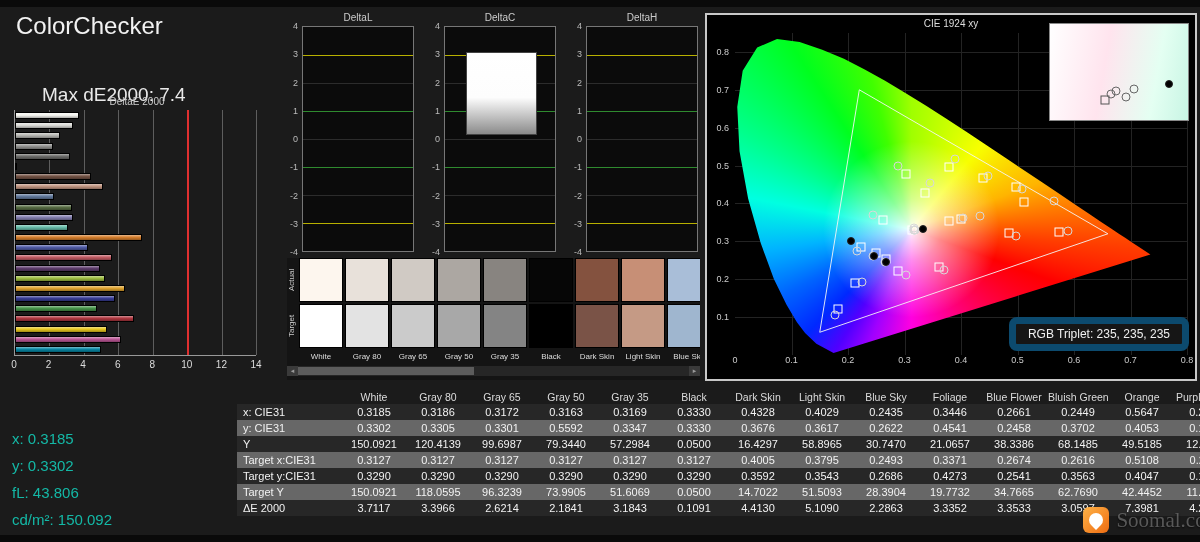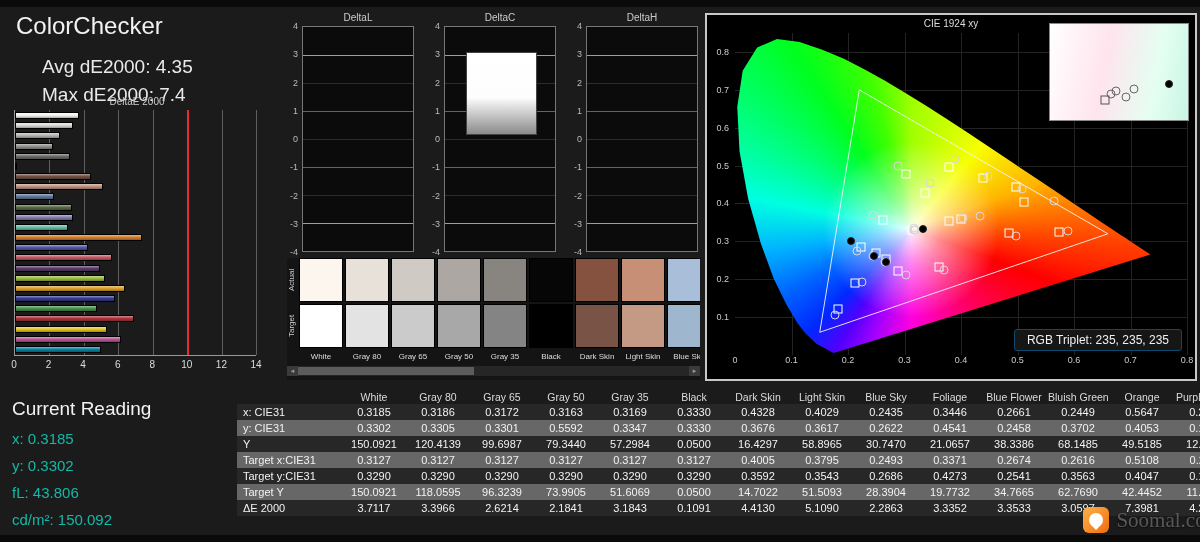--- a/index.html
+++ b/index.html
@@ -81,22 +81,22 @@
   .cie-xlabels{position:absolute;left:0;right:0;top:100%;height:14px;}
   .cie-xlab{position:absolute;transform:translateX(-50%);font-size:9px;color:#ccc;}
   .marker-square{position:absolute;width:7px;height:7px;border:1px solid #fff;
                  transform:translate(-50%,-50%);background:transparent;}
   .marker-circle{position:absolute;width:7px;height:7px;border:1px solid #d8d8d8;border-radius:50%;
                  transform:translate(-50%,-50%);background:transparent;}
   .marker-dot{position:absolute;width:6px;height:6px;border:1px solid #222;border-radius:50%;
               transform:translate(-50%,-50%);background:#000;}
   .cie-inset{position:absolute;right:6px;top:8px;width:138px;height:96px;border:1px solid #888;
              background:linear-gradient(100deg,#ffffff 0%,#ffe4ee 40%,#e4fff2 75%,#c8f5e4 100%);}
-  .cie-rgb{position:absolute;right:13px;bottom:28px;background:#161616;border:1px solid #0c4a6e;
-           border-radius:3px;padding:3px 12px;font-size:12px;color:#f0f0f0;}
+  .cie-rgb{position:absolute;right:6px;bottom:28px;background:#161616;border:7px solid #0c4a6e;
+           border-radius:8px;padding:3px 12px;font-size:12px;color:#f0f0f0;}
 
   
   .data-table{position:absolute;left:237px;top:389px;width:963px;height:146px;overflow:hidden;}
   .data-table table{border-collapse:collapse;table-layout:fixed;width:1001px;font-size:11px;color:#f2f2f2;}
   .data-table th{height:15px;font-weight:normal;font-size:10.5px;color:#dcdcdc;
                  text-align:center;white-space:nowrap;overflow:hidden;padding:0 2px;}
   .data-table td{height:16px;text-align:center;white-space:nowrap;overflow:hidden;padding:0 2px;}
   .data-table td.label{text-align:left;padding-left:6px;}
   .data-table tbody tr:nth-child(odd){background:#272727;}
   .data-table tbody tr:nth-child(even){background:#676767;}
@@ -109,21 +109,20 @@
                 border-radius:50% 50% 50% 0;transform:rotate(-45deg);}
   .wm-text{font-size:21px;color:#737373;opacity:.7;text-shadow:0 1px 2px #000;font-family:Liberation Serif, serif;}
 </style>
 </head>
 <body>
 
 <div class="screen">
   <div class="strip top"></div>
 
   <div class="page-title">ColorChecker</div>
-  <div class="avg-line">Avg dE2000: 4.35</div>
   <div class="max-line">Max dE2000: 7.4</div>
 
   <div class="bar-chart">
     <div class="bc-title">DeltaE 2000</div>
     <div class="bc-plot">
         <div class="bc-grid" style="left: 14.2857%;"></div>
         <div class="bc-grid" style="left: 28.5714%;"></div>
         <div class="bc-grid" style="left: 42.8571%;"></div>
         <div class="bc-grid" style="left: 57.1429%;"></div>
         <div class="bc-grid" style="left: 71.4286%;"></div>
@@ -162,21 +161,20 @@
         <div class="bc-tick" style="left: 14.2857%;">2</div>
         <div class="bc-tick" style="left: 28.5714%;">4</div>
         <div class="bc-tick" style="left: 42.8571%;">6</div>
         <div class="bc-tick" style="left: 57.1429%;">8</div>
         <div class="bc-tick" style="left: 71.4286%;">10</div>
         <div class="bc-tick" style="left: 85.7143%;">12</div>
         <div class="bc-tick" style="left: 100%; text-align: right;">14</div>
       </div>
   </div>
 
-  <div class="cr-title">Current Reading</div>
   <div class="cr-line" style="top:430px">x: 0.3185</div>
   <div class="cr-line" style="top:457px">y: 0.3302</div>
   <div class="cr-line" style="top:484px">fL: 43.806</div>
   <div class="cr-line" style="top:511px">cd/m²: 150.092</div>
 
   <div class="delta-charts">
       <div class="dchart" style="left: 0px;">
         <div class="dc-title">DeltaL</div>
         <div class="dc-ylabels">
           <div class="dc-ylab" style="top: 0%;">4</div>

